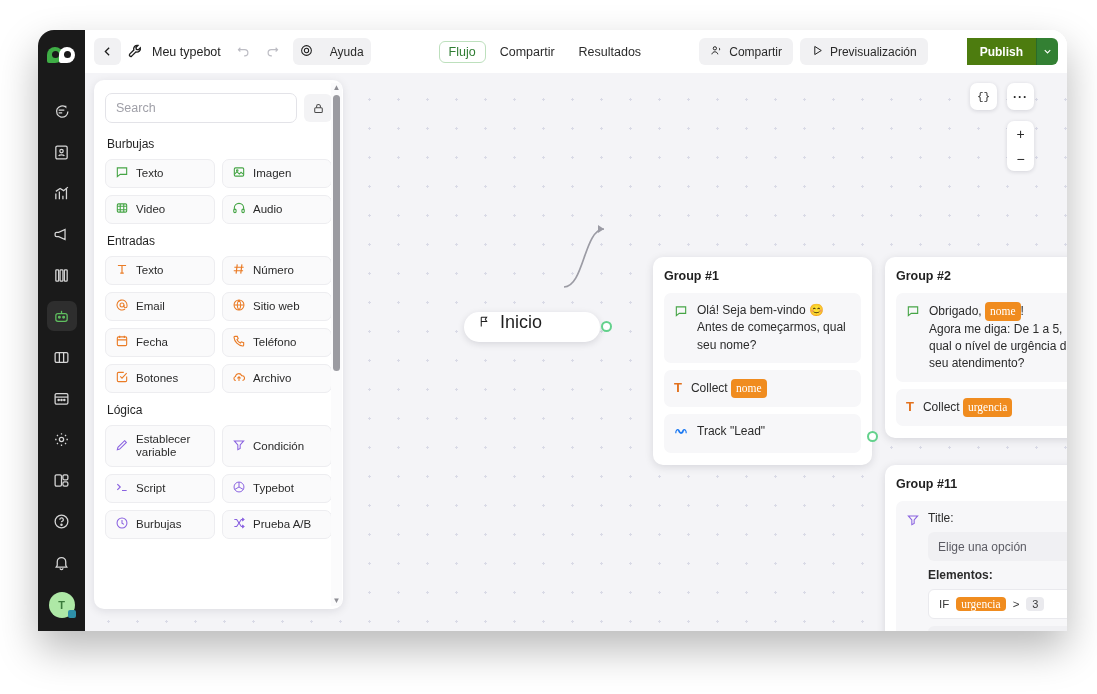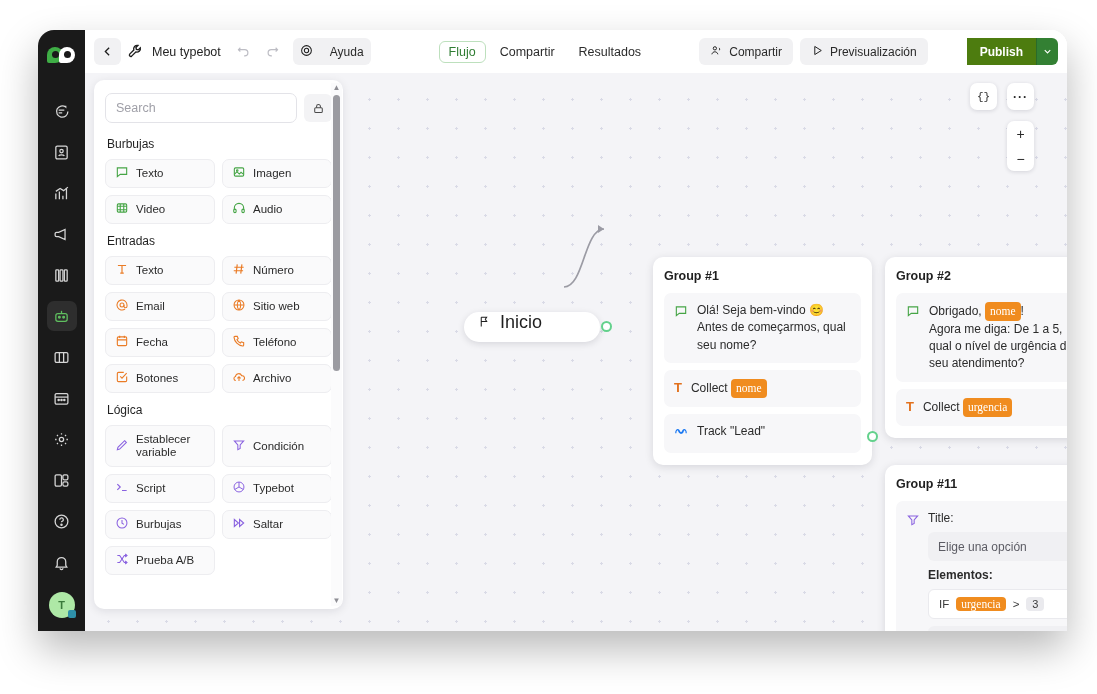--- a/index.html
+++ b/index.html
@@ -577,26 +577,20 @@
                     <path d="M12 3.5v8.5l7.3 4.2M12 12L4.7 16.2"></path>
                   </svg></span>
               <span>Typebot</span>
             </div>
             <div class="block-chip">
               <span class="ic-purple"><svg viewBox="0 0 24 24" fill="none" stroke="currentColor" stroke-width="1.8">
                     <circle cx="12" cy="12" r="8.5"></circle>
                     <path d="M12 7v5.3l3.4 2"></path>
                   </svg></span>
               <span>Burbujas</span>
-            </div>
-            <div class="block-chip">
-              <span class="ic-purple"><svg viewBox="0 0 24 24" fill="none" stroke="currentColor" stroke-width="1.9">
-                    <path d="M4 6l7 6-7 6zM13 6l7 6-7 6z"></path>
-                  </svg></span>
-              <span>Saltar</span>
             </div>
             <div class="block-chip">
               <span class="ic-purple"><svg viewBox="0 0 24 24" fill="none" stroke="currentColor" stroke-width="1.9">
                     <path d="M4 6h4l8 12h4M4 18h4l8-12h4"></path>
                     <path d="M17.5 3.5L20.5 6l-3 2.5M17.5 15.5L20.5 18l-3 2.5"></path>
                   </svg></span>
               <span>Prueba A/B</span>
             </div>
           </div>
         </div>

